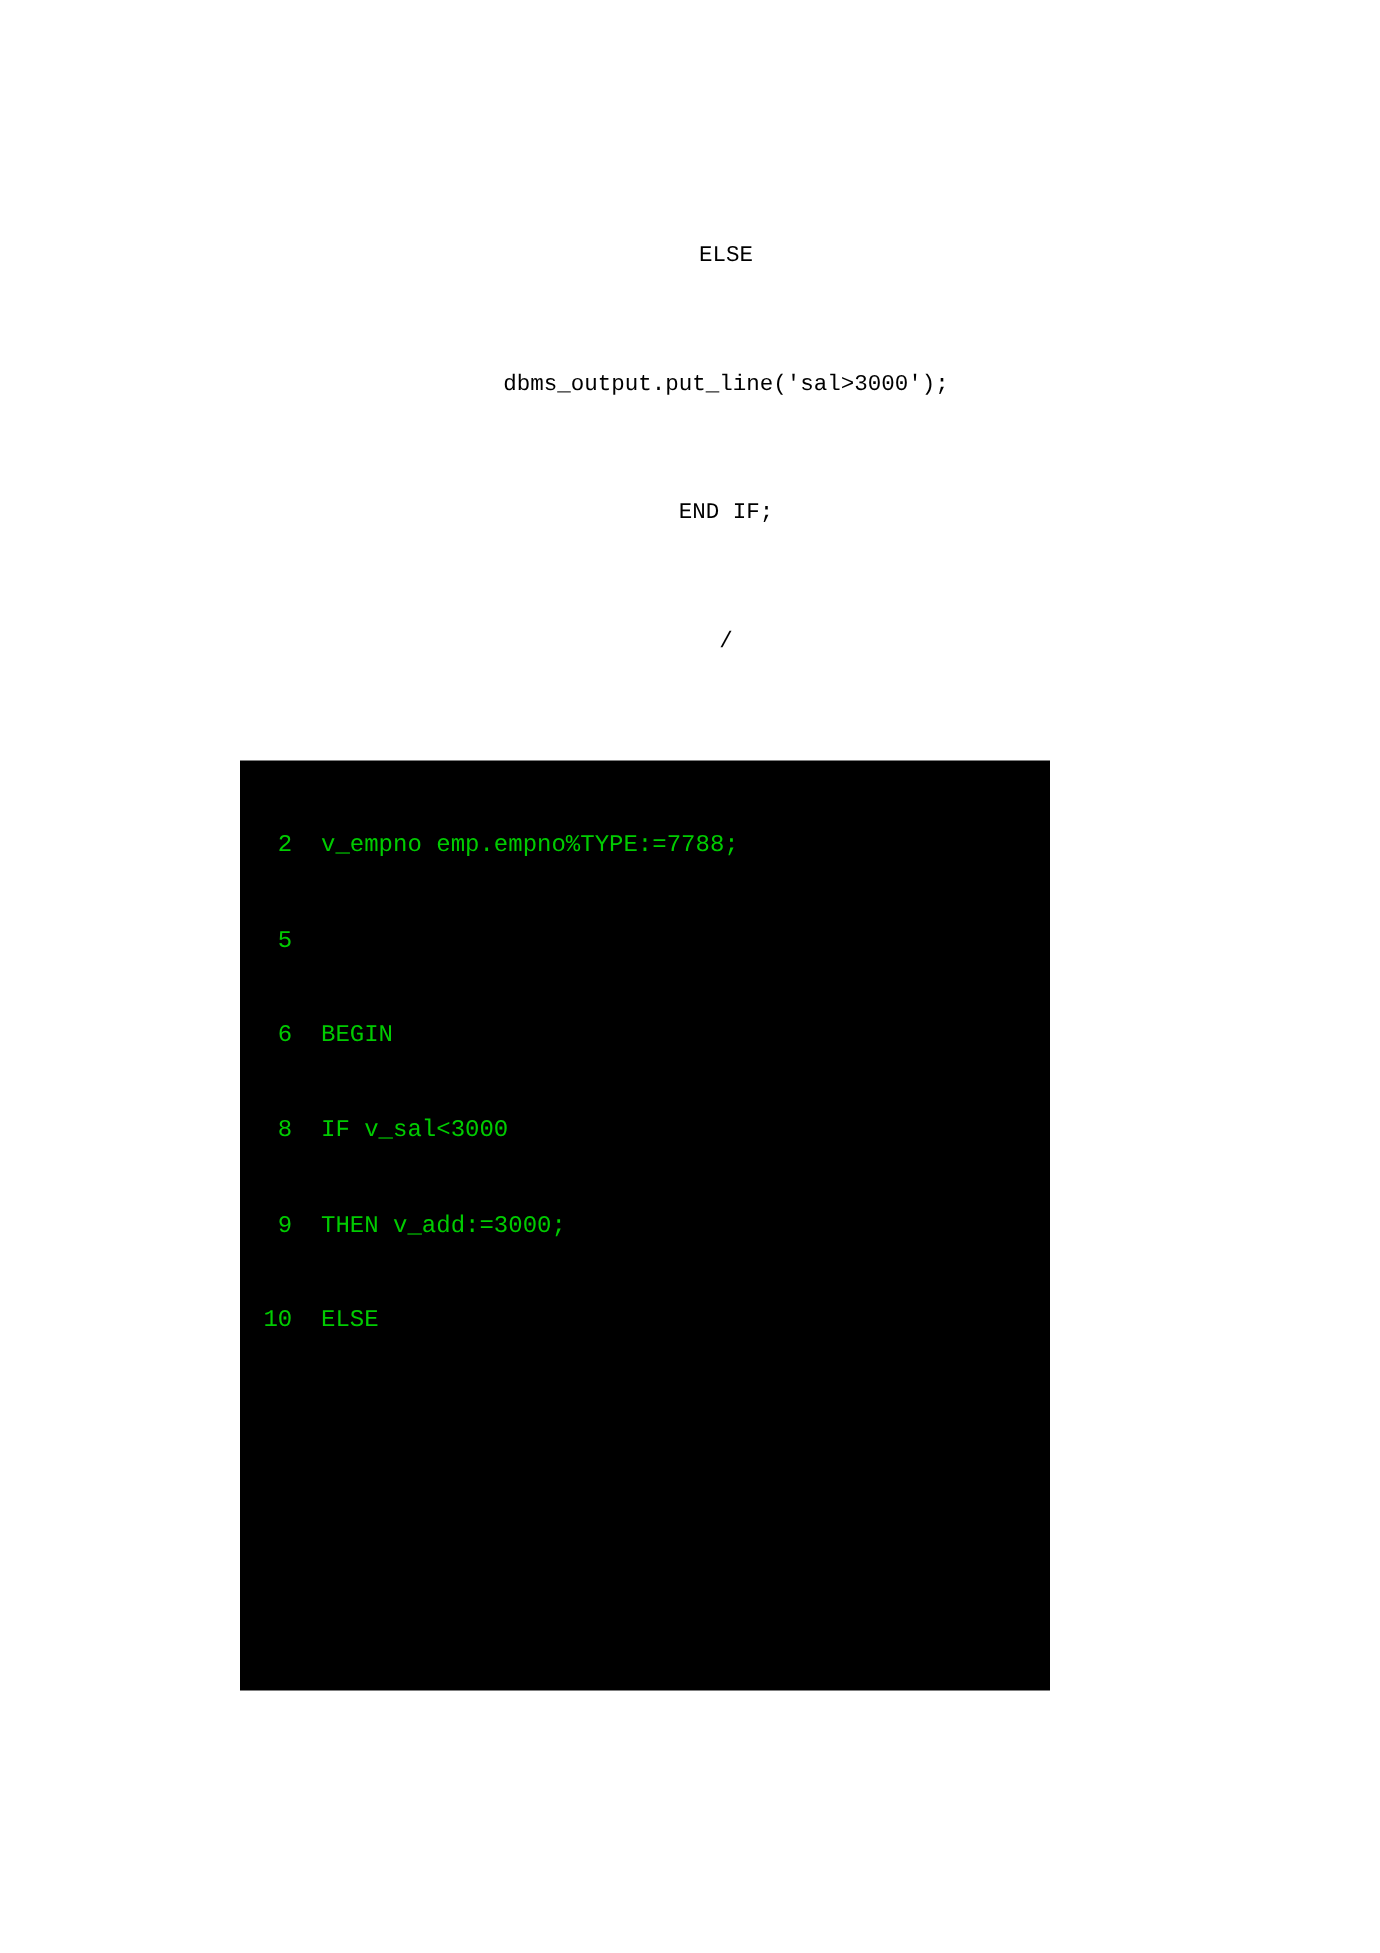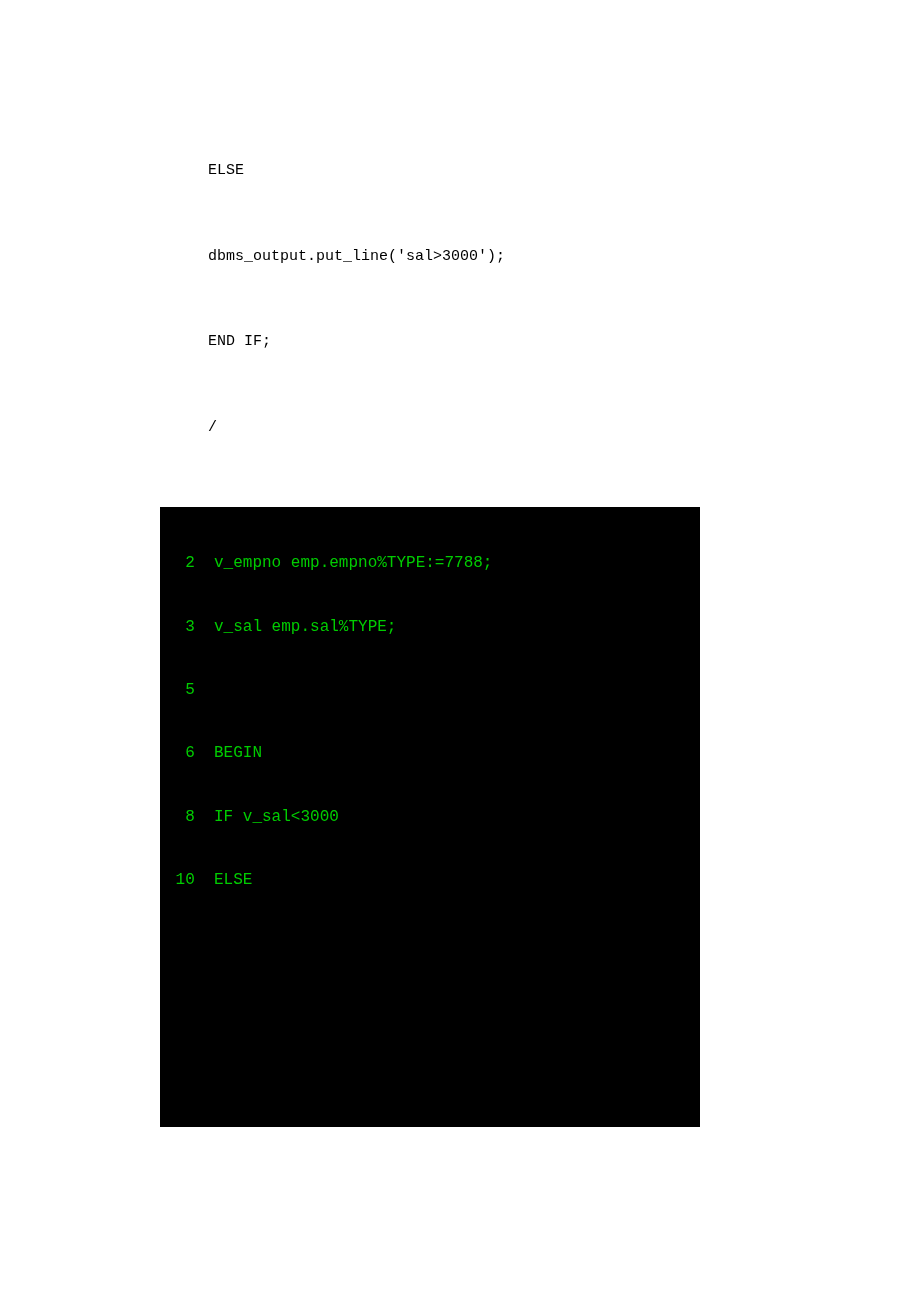--- a/index.html
+++ b/index.html
@@ -13,20 +13,21 @@
   .page {
     padding: 100px 160px 60px 160px;
   }
   .code-block1 {
     font-family: "SimSun", "Courier New", monospace;
     font-size: 15px;
     line-height: 1.9;
     color: #000;
     white-space: pre;
     padding-left: 48px;
+    text-align: center;
   }
   .terminal {
     background: #000000;
     color: #00cc00;
     font-family: "Courier New", monospace;
     font-size: 16px;
     line-height: 1.32;
     padding: 4px 6px;
     margin-top: 8px;
     width: 540px;
@@ -42,24 +43,24 @@
 
   <div class="code-block1">
     <div>ELSE</div>
     <div>dbms_output.put_line('sal&gt;3000');</div>
     <div>END IF;</div>
     <div>/</div>
   </div>
 
   <div class="terminal">
     <span class="line">  2  v_empno emp.empno%TYPE:=7788;</span>
-    <span class="line">  3  v_sal emp.sal%TYPE;</span>
     <span class="line">  5</span>
     <span class="line">  6  BEGIN</span>
     <span class="line">  8  IF v_sal&lt;3000</span>
+    <span class="line">  9  THEN v_add:=3000;</span>
     <span class="line"> 10  ELSE</span>
     
     
     
     
     
     
     
     
     

